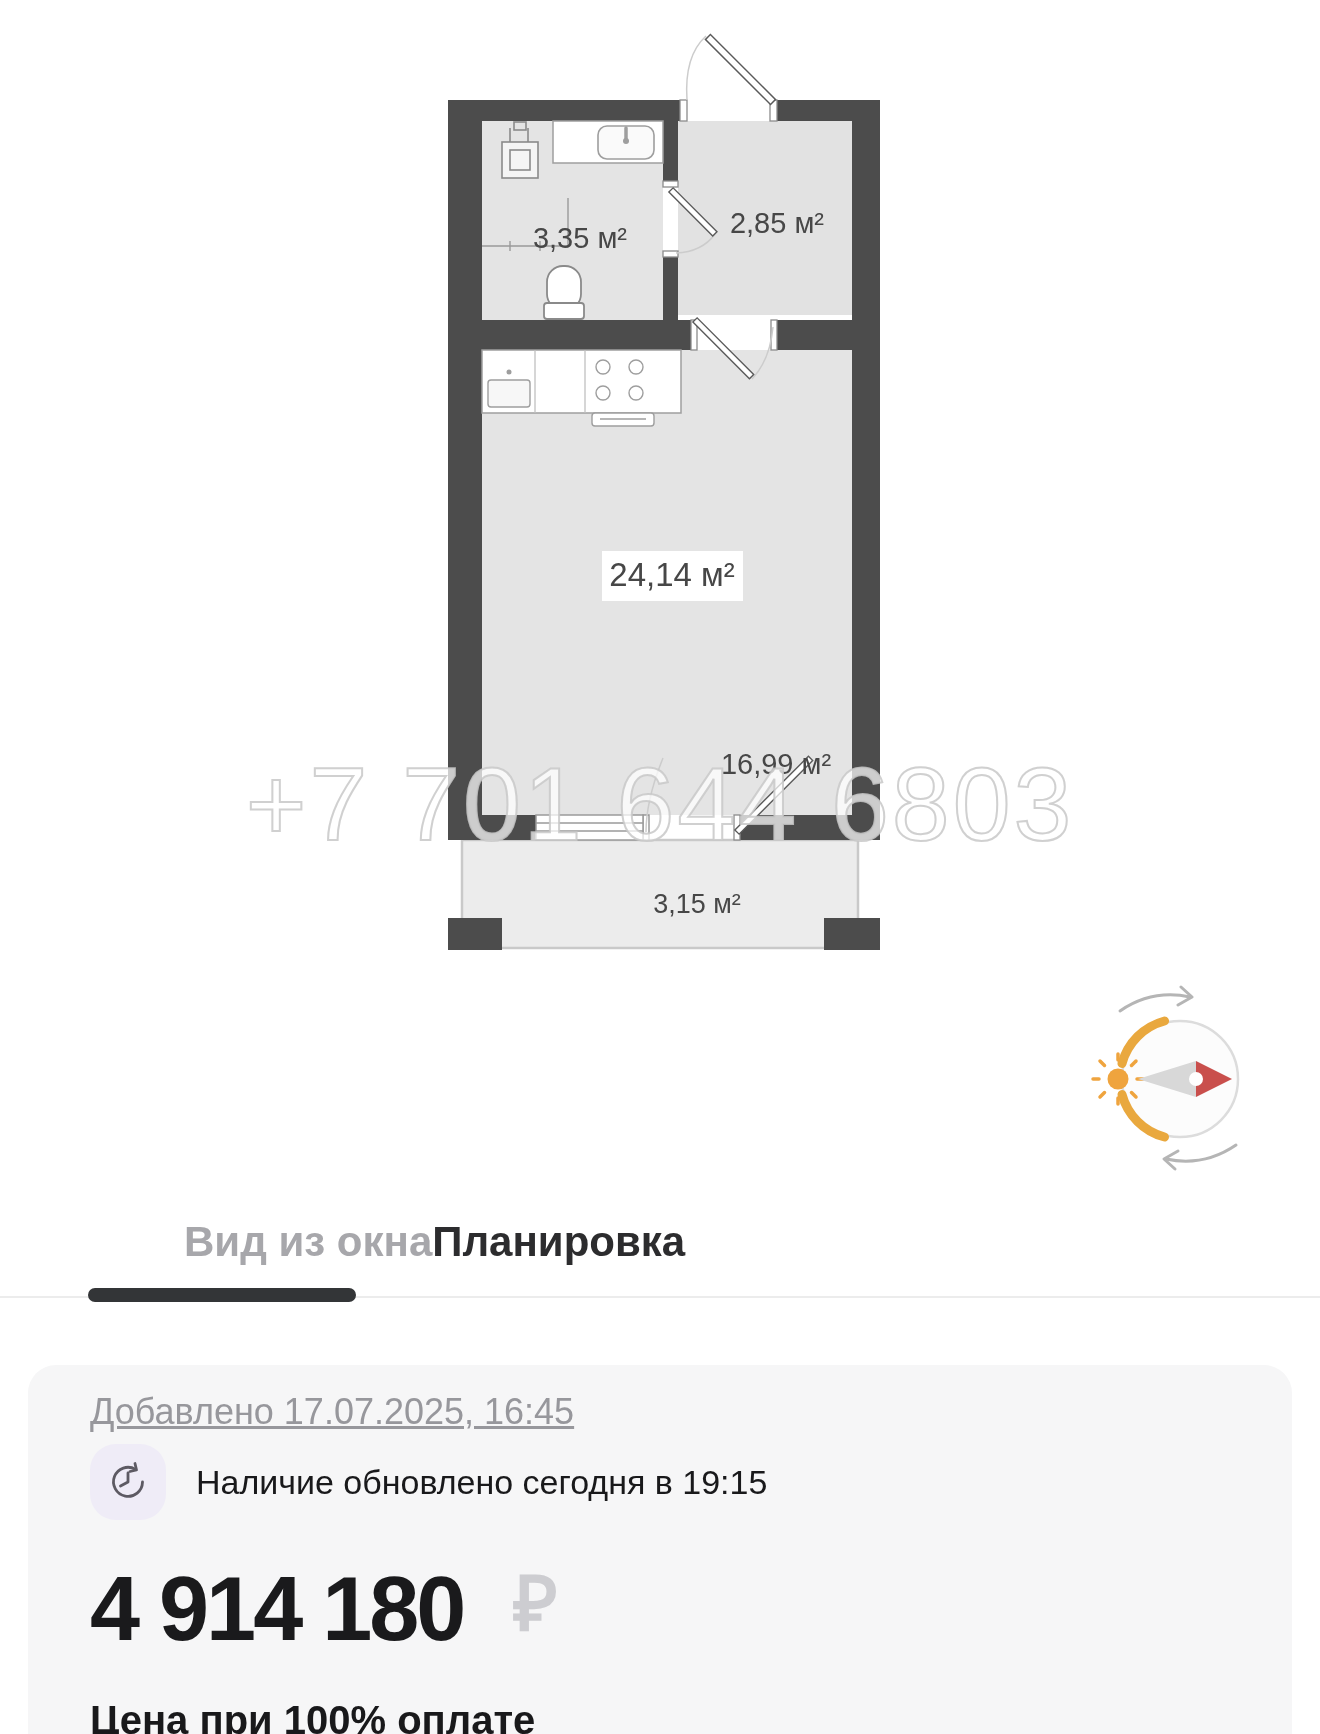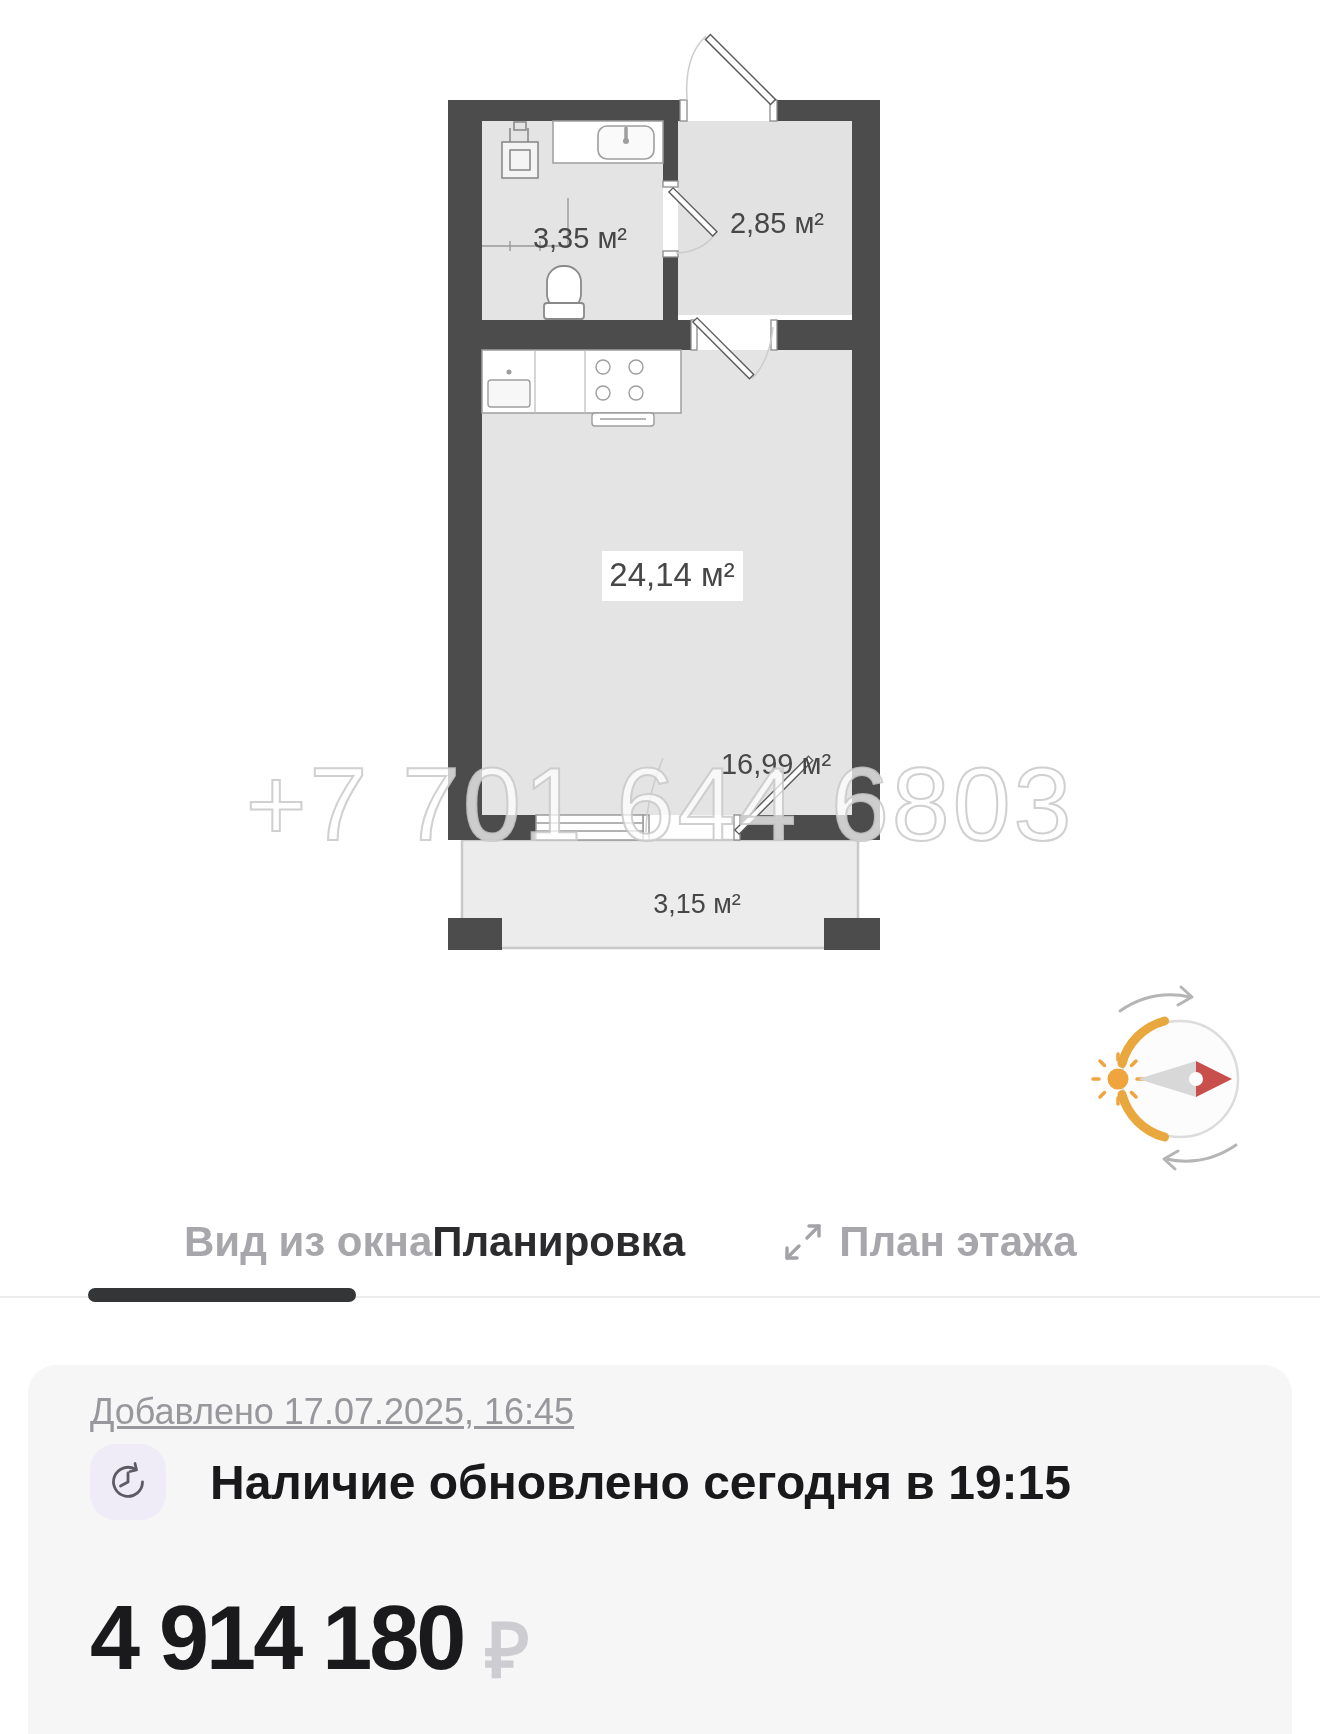--- a/index.html
+++ b/index.html
@@ -34,22 +34,22 @@
   .tab-exp-icon{width:44px;height:44px;margin-right:14px;}
   .indicator{position:absolute;left:88px;top:82px;width:268px;height:14px;border-radius:8px;background:#333537;}
 
   
   .card{position:absolute;left:28px;right:28px;top:1365px;bottom:0;
         background:#f6f6f7;border-radius:28px 28px 0 0;padding:26px 0 0 62px;box-sizing:border-box;}
   .added{font-size:36px;font-weight:500;color:#97979c;line-height:1.15;text-decoration:underline;}
   .avail-row{display:flex;align-items:center;gap:30px;margin-top:12px;}
   .clock-badge{width:76px;height:76px;border-radius:26px;background:#efecf7;
                display:flex;align-items:center;justify-content:center;flex:0 0 auto;}
-  .avail-text{font-size:48px;font-weight:700;color:#19191b;margin-left:14px;}
-  .price-row{display:flex;align-items:flex-start;margin-top:76px;}
+  .avail-text{font-size:34px;font-weight:400;color:#19191b;}
+  .price-row{display:flex;align-items:flex-end;margin-top:29px;gap:28px;}
   .price{font-size:90px;font-weight:700;letter-spacing:-3px;color:#1a1a1c;line-height:0.95;}
   .rub{font-size:76px;font-weight:700;color:#cdcdd1;margin-left:22px;}
   .price-note{margin-top:46px;font-size:40px;font-weight:700;color:#19191b;}
 </style>
 </head>
 <body>
 
 <div class="screen">
 
   <div class="plan">
@@ -197,29 +197,20 @@
         <path d="M85,184 L74,174 L88,166"></path>
       </g>
     </svg>
   </div>
 
   <div class="tabbar">
     <div class="divider"></div>
     <div class="tabs-row">
       <div class="tab tab2">Вид из окна</div>
       <div class="tab active">Планировка</div>
-      <div class="tab-group">
-        <svg class="tab-exp-icon" viewBox="0 0 44 44" stroke="#a3a3a7" stroke-width="3.4" fill="none" stroke-linecap="round" stroke-linejoin="round">
-          <path d="M26,18 L38,6"></path>
-            <path d="M28,6 L38,6 L38,16"></path>
-          <path d="M18,26 L6,38"></path>
-            <path d="M6,28 L6,38 L16,38"></path>
-        </svg>
-        <span class="tab">План этажа</span>
-      </div>
     </div>
     <div class="indicator"></div>
   </div>
 
   <div class="card">
     <div class="added">Добавлено 17.07.2025, 16:45</div>
 
     <div class="avail-row">
       <div class="clock-badge">
         <svg width="44" height="44" viewBox="0 0 44 44" fill="none" stroke="#5d5a63" stroke-width="2.8" stroke-linecap="round" stroke-linejoin="round">

